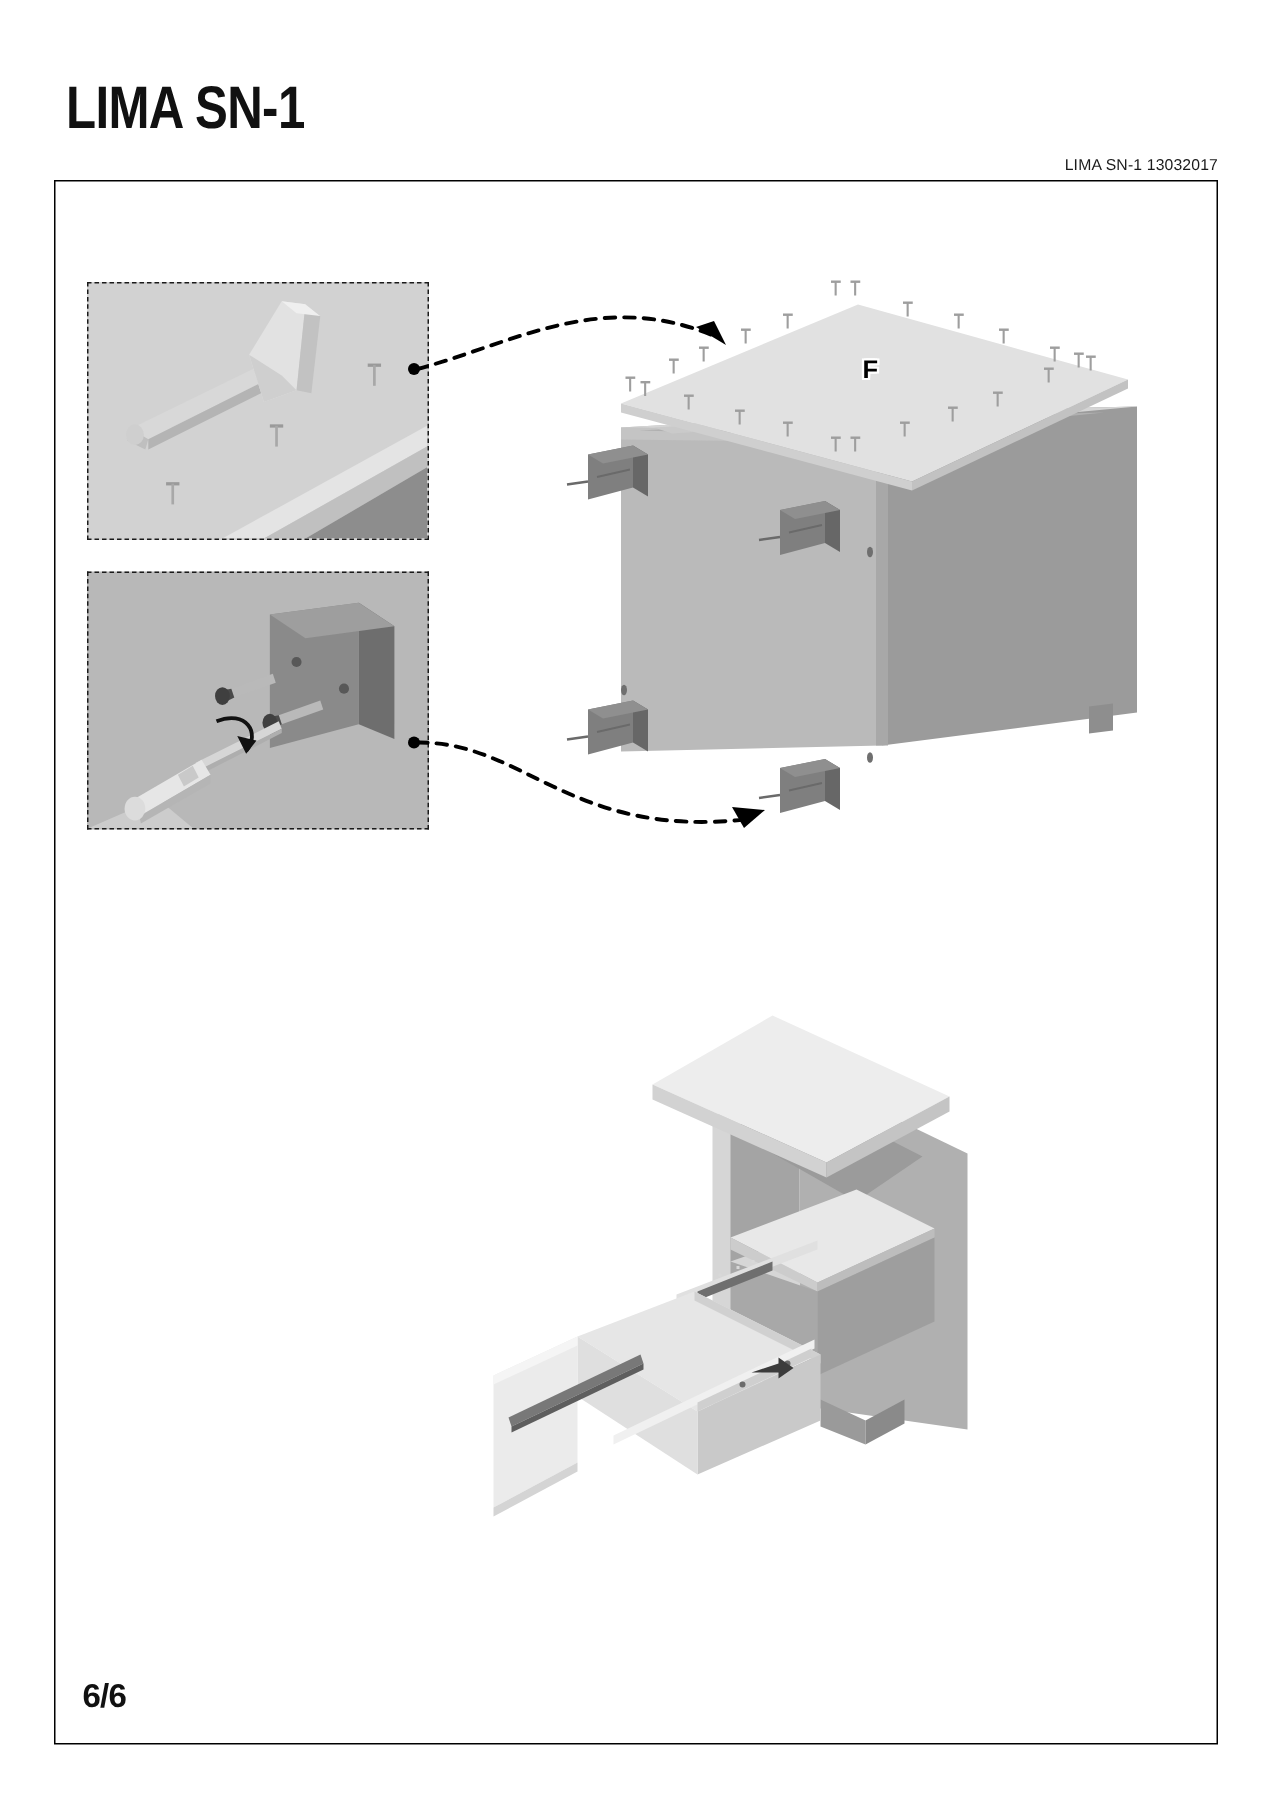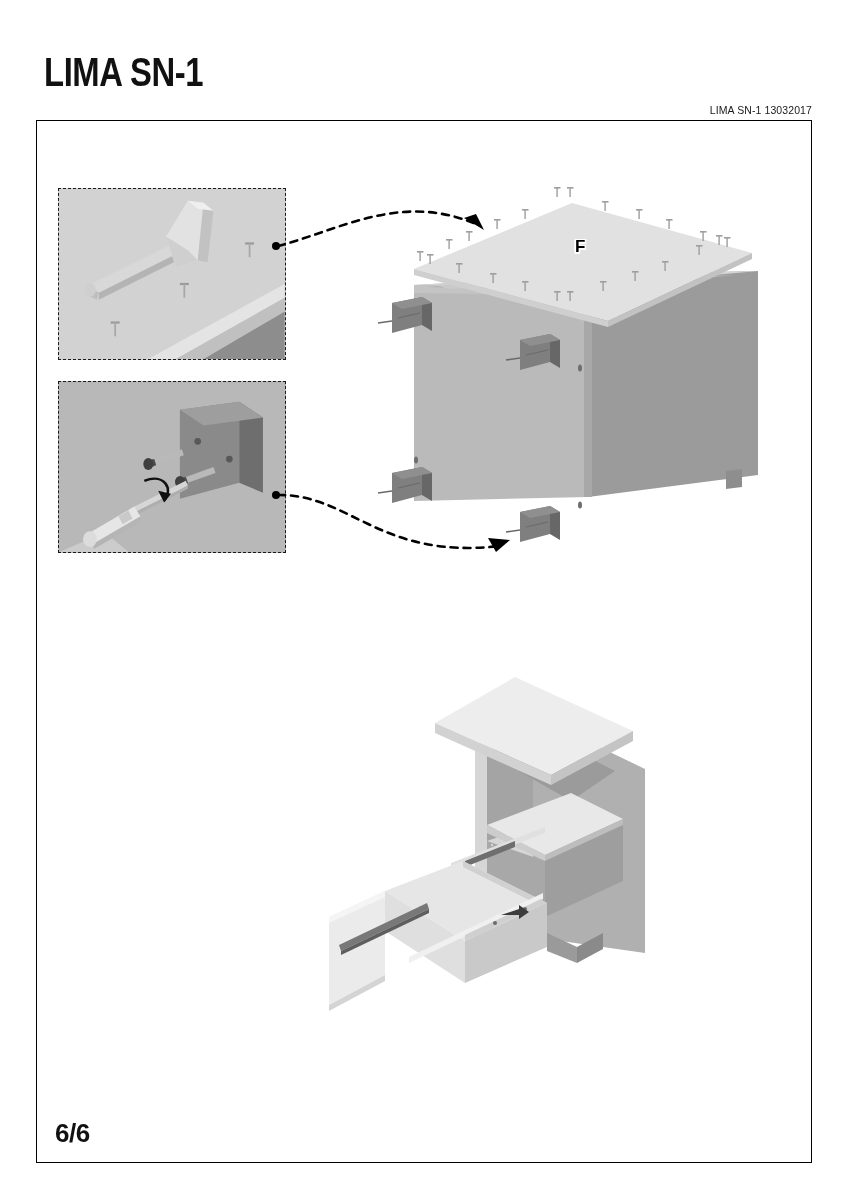--- a/index.html
+++ b/index.html
@@ -52,21 +52,21 @@
     height: 1043px;
     border: 1.6px solid #000000;
     box-sizing: border-box;
     background: #ffffff;
   }
 
   #page-number {
     position: absolute;
     left: 55px;
     top: 1118px;
-    font-size: 26px;
+    font-size: 22px;
     font-weight: bold;
     color: #111111;
     letter-spacing: -0.5px;
   }
 
   
   .inset-panel {
     position: absolute;
     border: 1.6px dashed #1a1a1a;
     box-sizing: border-box;

